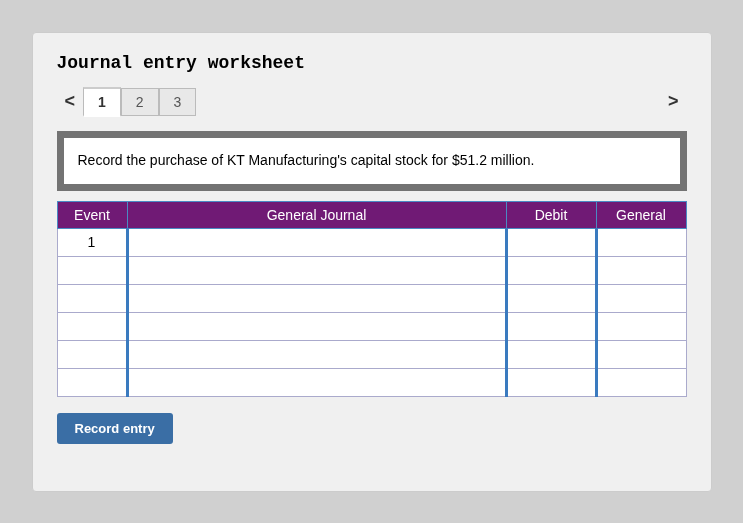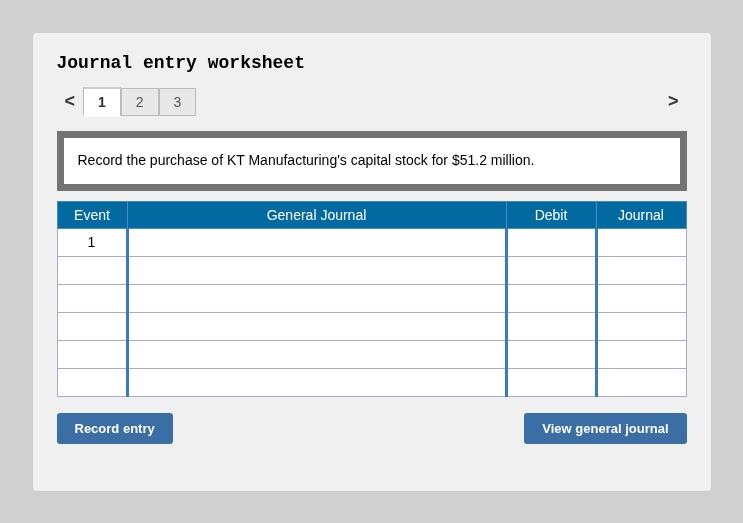--- a/index.html
+++ b/index.html
@@ -78,21 +78,21 @@
       color: #cc0000;
       font-size: 13px;
       margin-bottom: 8px;
     }
     .journal-table {
       width: 100%;
       border-collapse: collapse;
       margin-bottom: 16px;
     }
     .journal-table th {
-      background: #0369a1;
+      background: #701a75;
       color: #fff;
       text-align: center;
       padding: 5px 8px;
       border: 1px solid #4a8ac4;
       font-weight: normal;
       font-size: 14px;
     }
     .journal-table th.event-col {
       width: 70px;
     }
@@ -170,21 +170,21 @@
     <span>Record the purchase of KT Manufacturing's capital stock for $51.2 million.</span>
   </div>
 
 
   <table class="journal-table">
     <thead>
       <tr>
         <th class="event-col">Event</th>
         <th class="general-col">General Journal</th>
         <th class="debit-col">Debit</th>
-        <th class="credit-col">Journal</th>
+        <th class="credit-col">General</th>
       </tr>
     </thead>
     <tbody id="table-body">
     <tr>
           <td class="event-cell">1</td>
           <td class="general-cell blue-indicator"><input type="text" style=""></td>
           <td class="debit-cell blue-indicator"><input type="text" style=""></td>
           <td class="credit-cell blue-indicator"><input type="text" style=""></td>
         </tr>
         <tr>
@@ -216,15 +216,14 @@
           <td class="general-cell blue-indicator"><input type="text" style=""></td>
           <td class="debit-cell blue-indicator"><input type="text" style=""></td>
           <td class="credit-cell blue-indicator"><input type="text" style=""></td>
         </tr>
       </tbody>
   </table>
 
   <div class="buttons-row">
     <button class="btn">Record entry</button>
     <div class="btn-spacer"></div>
-    <button class="btn">View general journal</button>
   </div>
 </div>
 
 </body></html>

